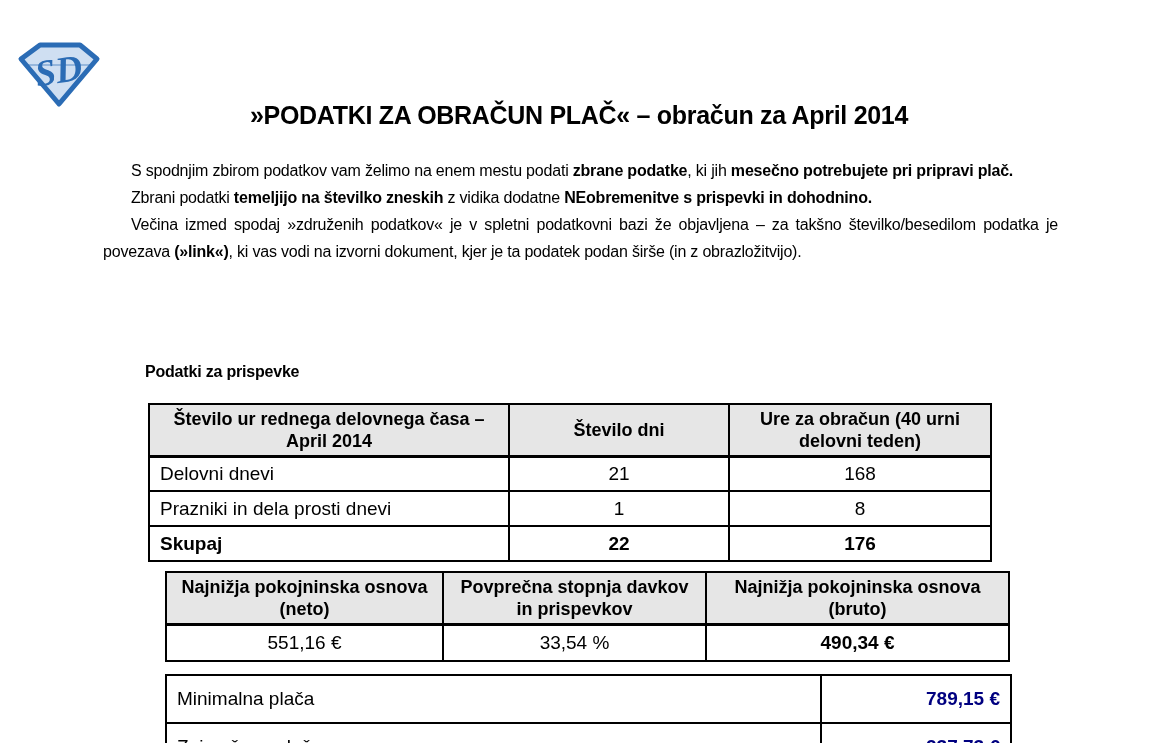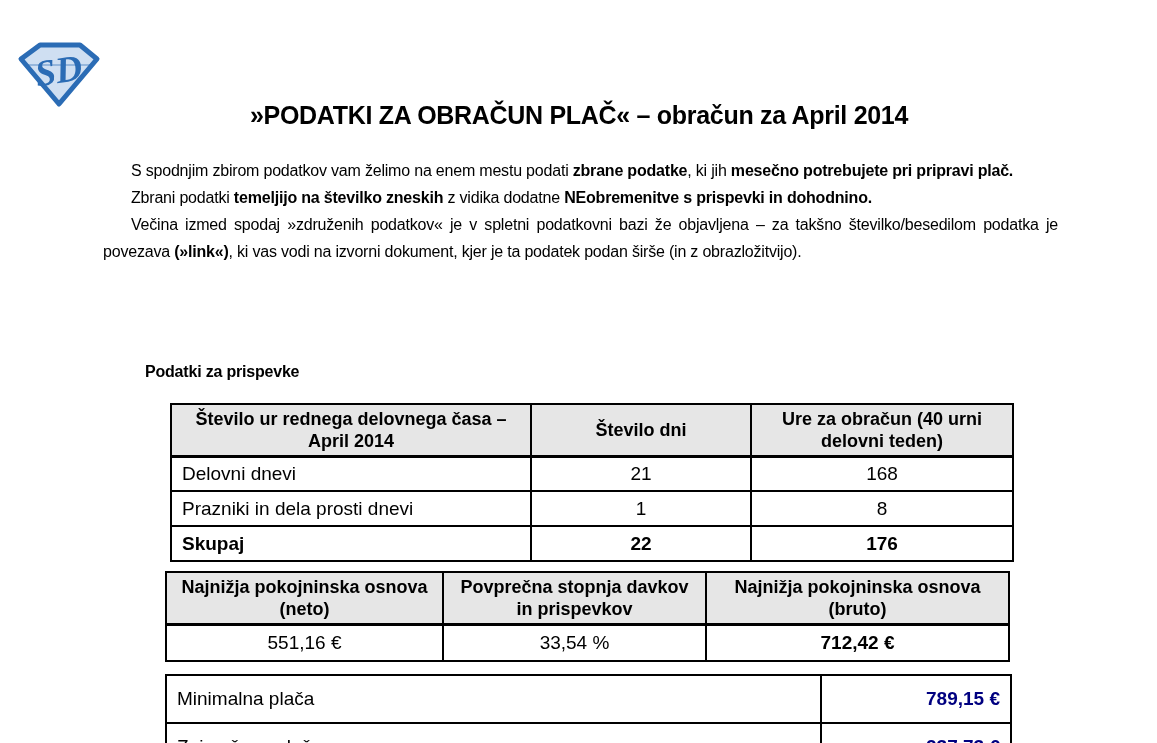--- a/index.html
+++ b/index.html
@@ -62,21 +62,21 @@
     font-size: 18px;
     text-align: center;
     line-height: 22px;
     height: 52px;
     border-bottom-width: 3px;
   }
   .tbl td.label   { text-align: left; padding-left: 10px; height: 35px; }
   .tbl td.num     { text-align: center; height: 34px; }
   .tbl tr.total td { font-weight: bold; margin-left: 48px; }
 
-  #table-hours   { left: 170px; top: 403px; width: 844px; padding-left: 17px; }
+  #table-hours   { left: 148px; top: 403px; width: 844px; padding-left: 17px; }
   #table-pension { left: 165px; top: 571px; width: 845px; }
   #table-pension td.val { height: 37px; }
   #table-pension td.val.bold { font-weight: bold; }
 
   #table-wages { left: 165px; top: 674px; width: 845px; }
   #table-wages td.wlabel {
     font-weight: normal; text-align: left; padding-left: 10px; height: 48px;
   }
   #table-wages td.wvalue {
     font-weight: bold; text-align: right; padding-right: 10px; height: 35px;
@@ -142,21 +142,21 @@
     </colgroup>
   <tbody>
     <tr>
       <td class="hdr">Najnižja pokojninska osnova (neto)</td>
       <td class="hdr">Povprečna stopnja davkov in prispevkov</td>
       <td class="hdr">Najnižja pokojninska osnova (bruto)</td>
     </tr>
     <tr>
       <td class="num val">551,16 €</td>
       <td class="num val">33,54 %</td>
-      <td class="num val bold">712,42 €</td>
+      <td class="num val bold">490,34 €</td>
     </tr>
   </tbody>
 </table>
 
 <table class="tbl" id="table-wages">
   <colgroup>
       <col style="width:655px">
       <col style="width:190px">
     </colgroup>
   <tbody>

